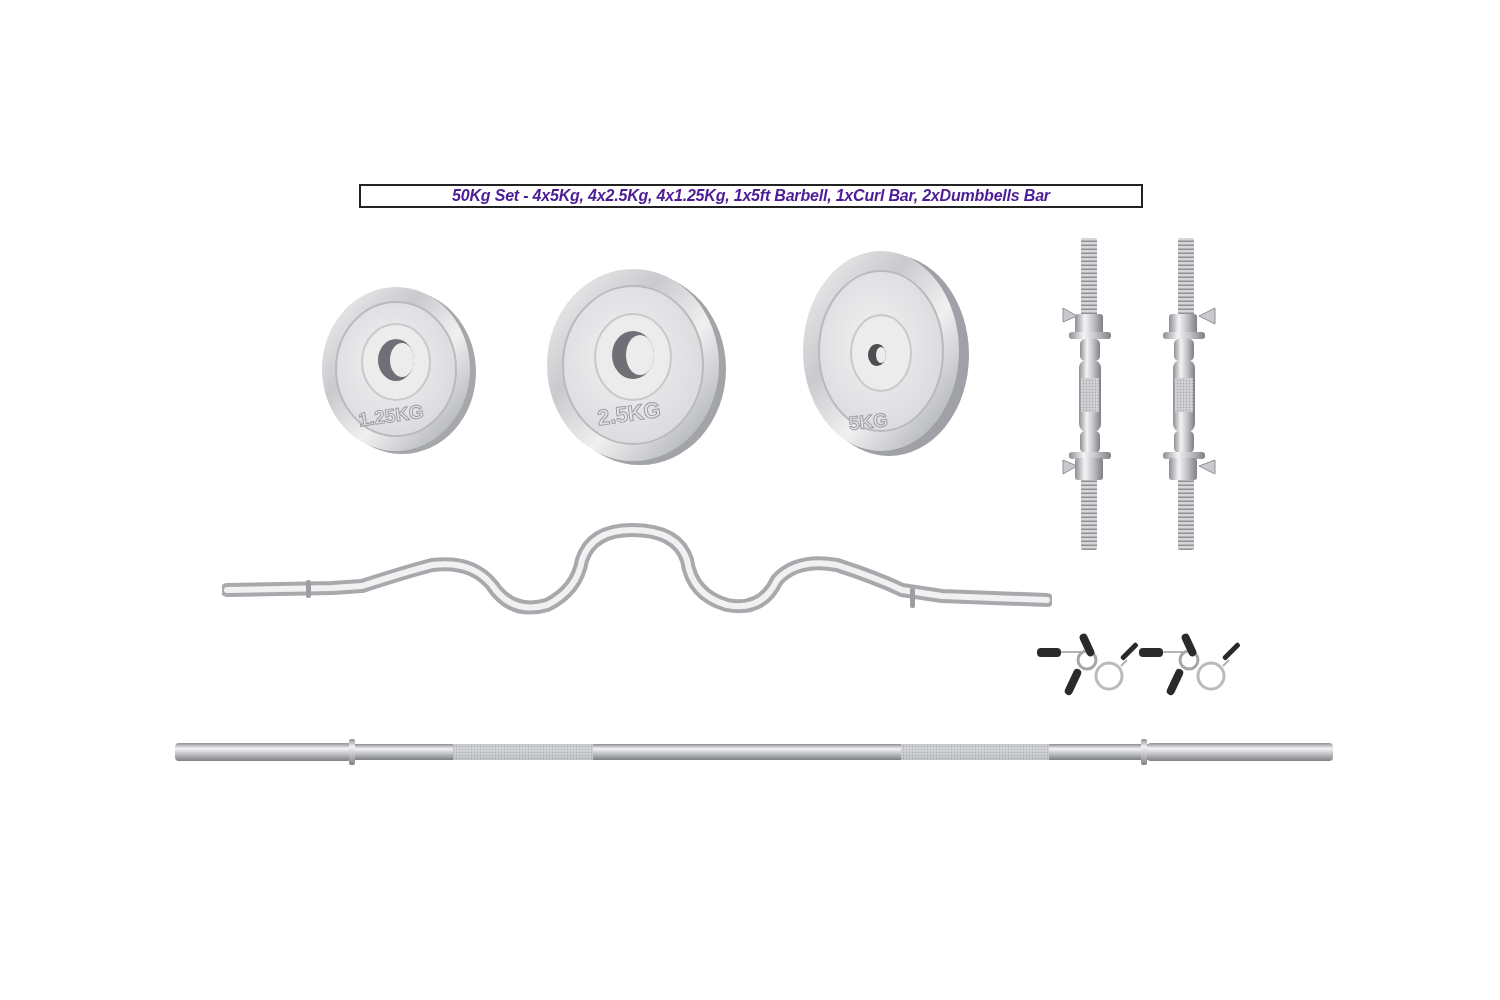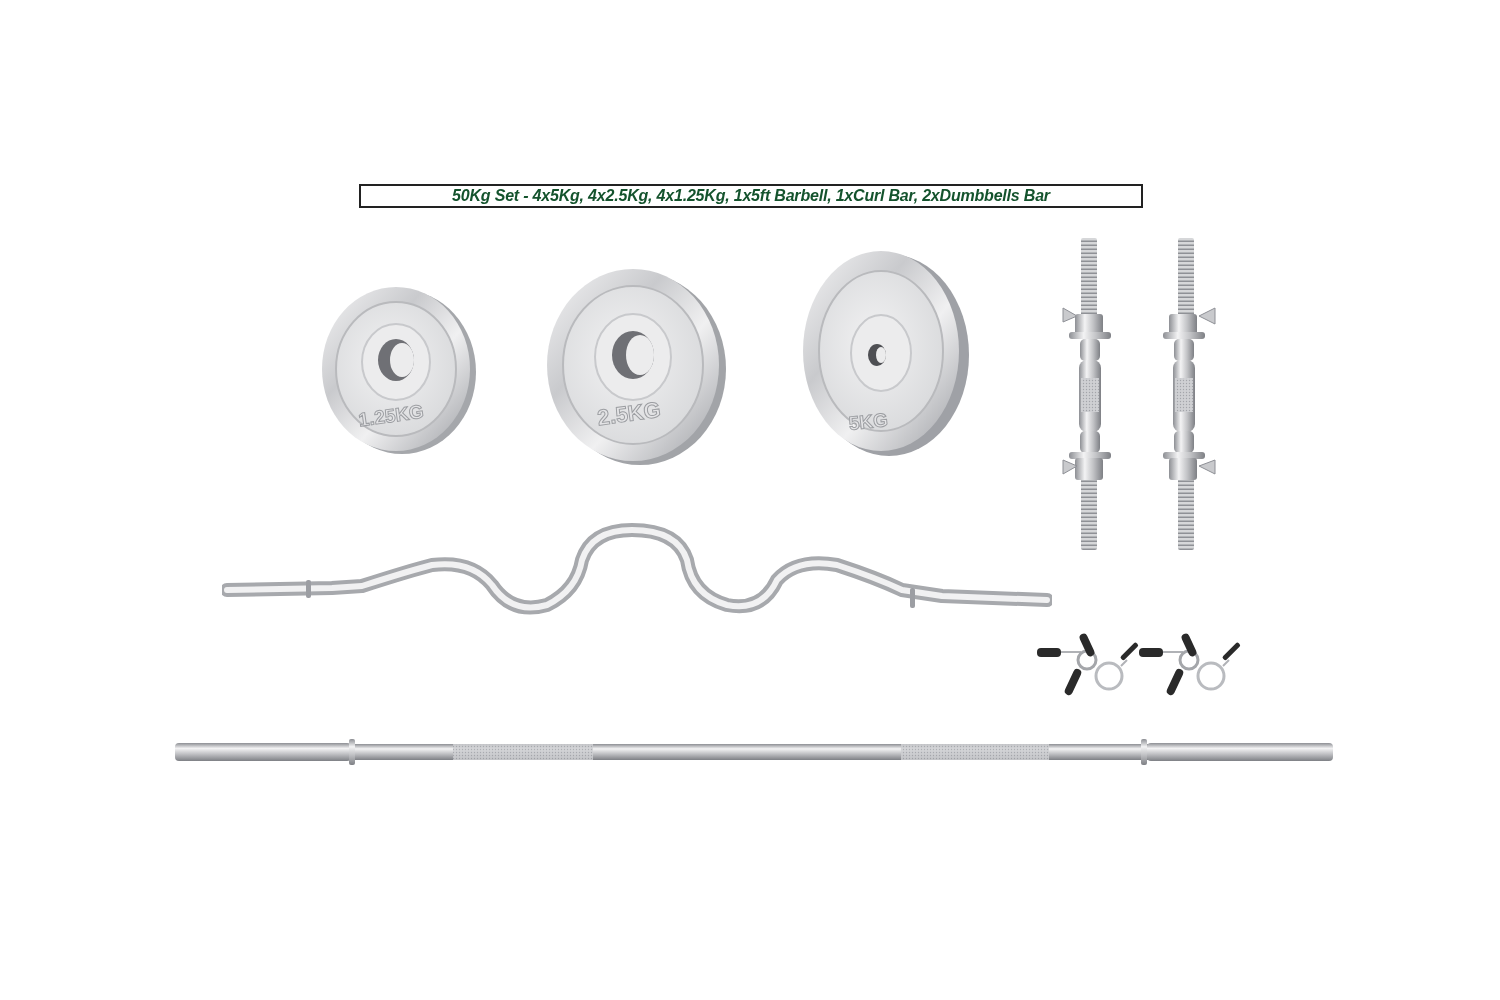--- a/index.html
+++ b/index.html
@@ -2,21 +2,21 @@
 <html><head>
 <meta charset="utf-8">
 <style>
   html, body { margin: 0; padding: 0; background: #ffffff; }
   body { width: 1500px; height: 1000px; position: relative; overflow: hidden; font-family: "Liberation Sans", sans-serif; }
   .caption {
     position: absolute; left: 359px; top: 184px; width: 784px; height: 24px;
     border: 2px solid #222; box-sizing: border-box; background: #fff;
     display: flex; align-items: center; justify-content: center;
     font-family: "Liberation Sans", sans-serif; font-weight: bold; font-style: italic;
-    font-size: 16px; color: #14532d; letter-spacing: -0.2px; white-space: nowrap;
+    font-size: 16px; color: #4c1d95; letter-spacing: -0.2px; white-space: nowrap;
   }
   .item { position: absolute; }
   svg { display: block; }
 </style>
 </head>
 <body>
 
 <div class="caption">
   <span>50Kg Set - 4x5Kg, 4x2.5Kg, 4x1.25Kg, 1x5ft Barbell, 1xCurl Bar, 2xDumbbells Bar</span>
 </div>

